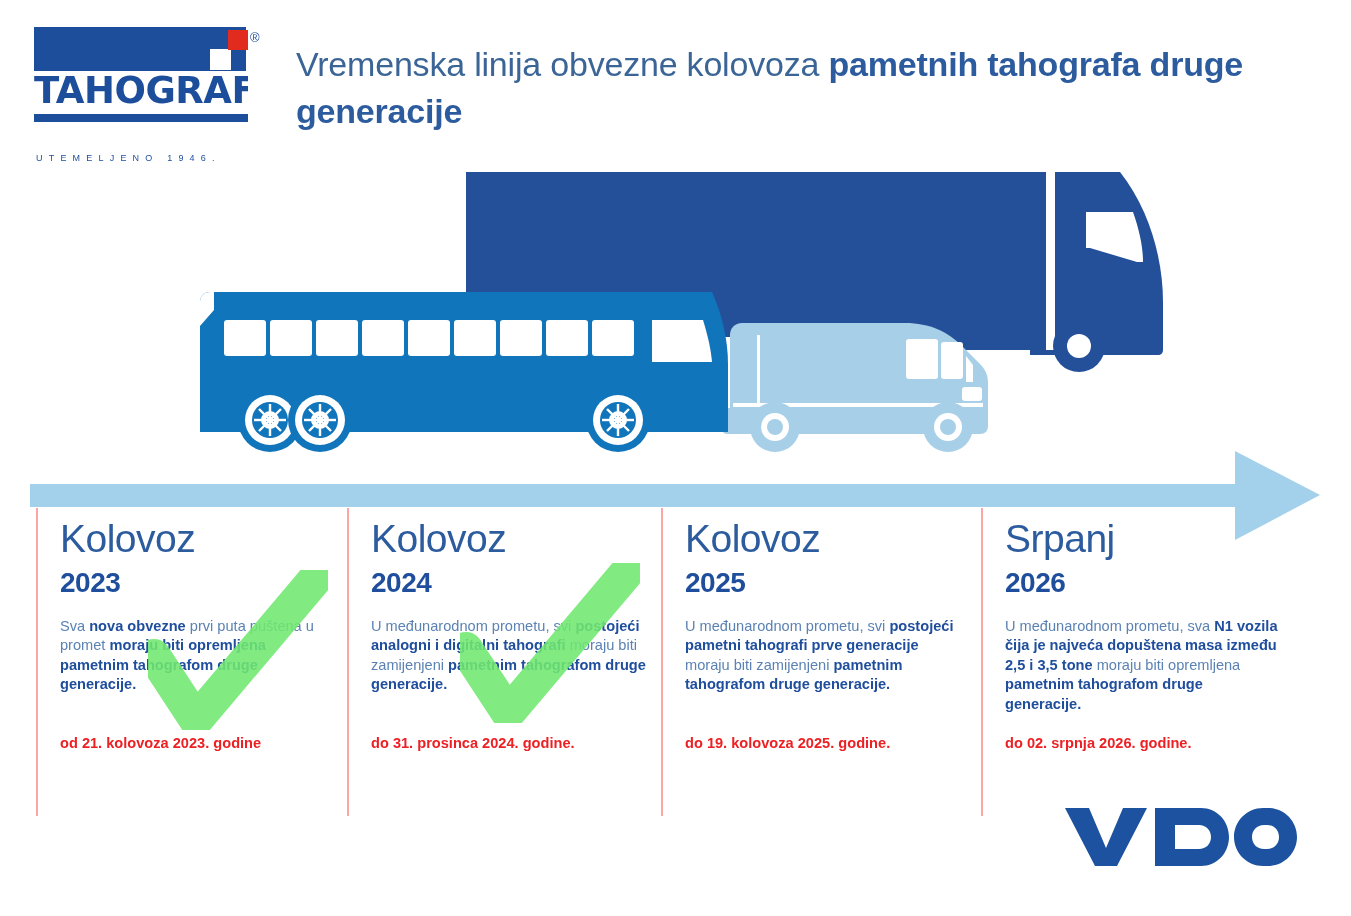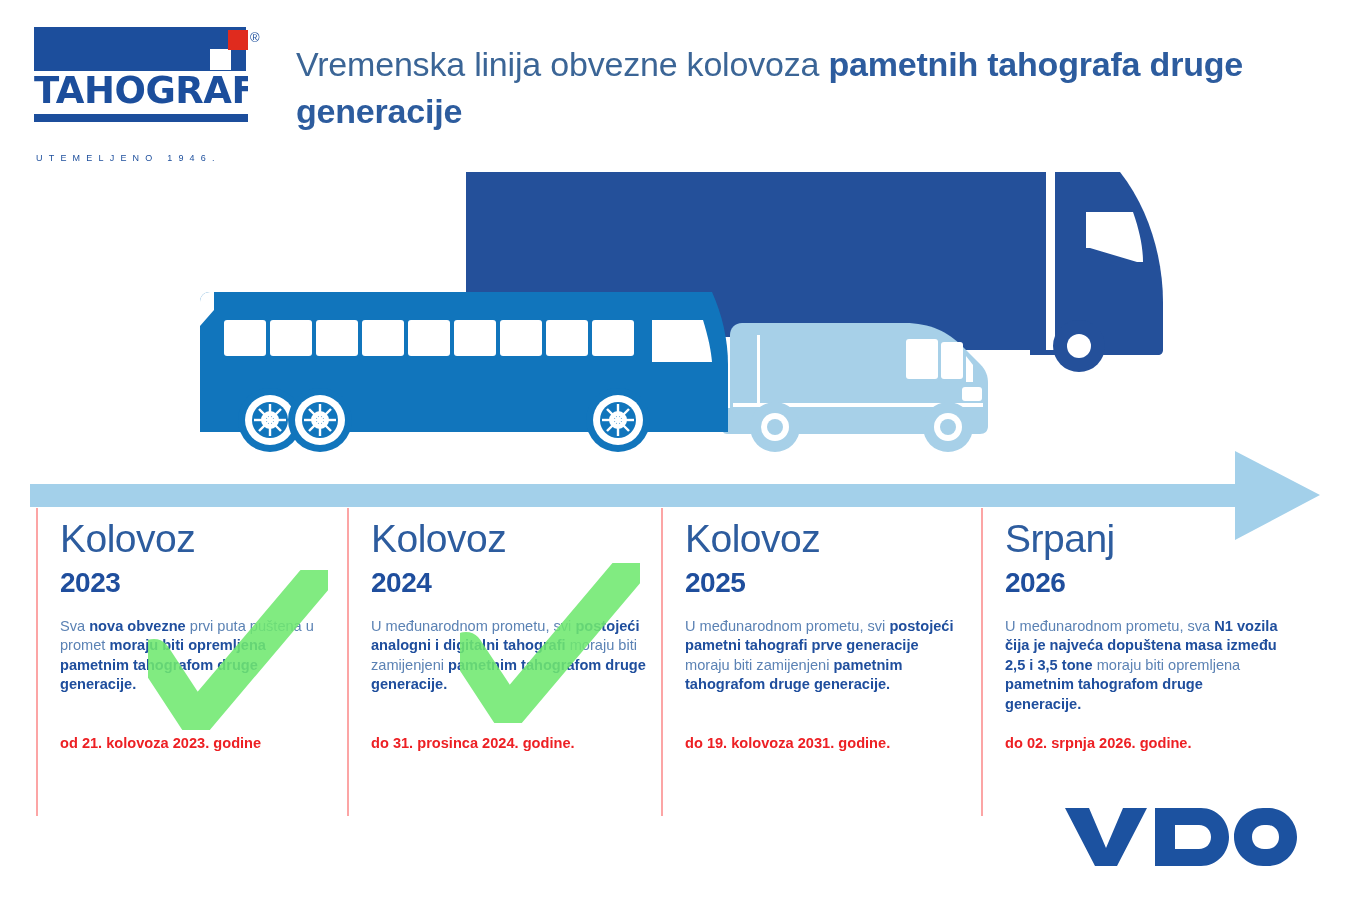--- a/index.html
+++ b/index.html
@@ -393,21 +393,21 @@
       <div class="tl-month">Kolovoz</div>
       <div class="tl-year">2024</div>
       <div class="tl-body"><span>U međunarodnom prometu, svi </span><b>postojeći analogni i digitalni tahografi</b><span> moraju biti zamijenjeni </span><b>pametnim tahografom druge generacije.</b></div>
       <div class="tl-date">do 31. prosinca 2024. godine.</div>
     </div>
 
     <div class="tl-col c2">
       <div class="tl-month">Kolovoz</div>
       <div class="tl-year">2025</div>
       <div class="tl-body"><span>U međunarodnom prometu, svi </span><b>postojeći pametni tahografi prve generacije</b><span> moraju biti zamijenjeni </span><b>pametnim tahografom druge generacije.</b></div>
-      <div class="tl-date">do 19. kolovoza 2031. godine.</div>
+      <div class="tl-date">do 19. kolovoza 2025. godine.</div>
     </div>
 
     <div class="tl-col c3">
       <div class="tl-month">Srpanj</div>
       <div class="tl-year">2026</div>
       <div class="tl-body"><span>U međunarodnom prometu, sva </span><b>N1 vozila čija je najveća dopuštena masa između 2,5 i 3,5 tone</b><span> moraju biti opremljena </span><b>pametnim tahografom druge generacije.</b></div>
       <div class="tl-date">do 02. srpnja 2026. godine.</div>
     </div>
 
     <div class="checkmark c0">

